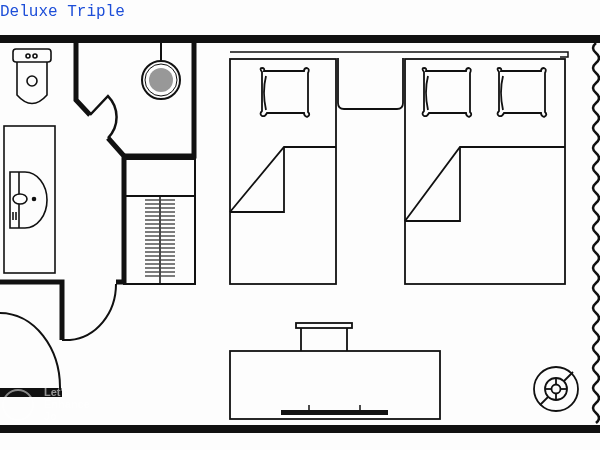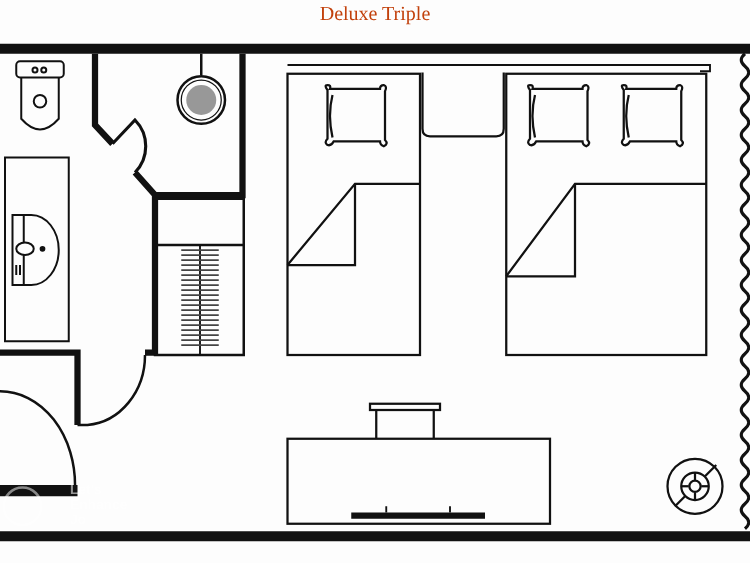--- a/index.html
+++ b/index.html
@@ -1,26 +1,26 @@
 <!DOCTYPE html>
 <html><head>
   <meta charset="utf-8">
   <style>
     html, body { margin: 0; padding: 0; background: #fdfdfd; }
     body { width: 600px; height: 450px; overflow: hidden; position: relative; font-family: "Liberation Sans", sans-serif; }
     .title {
-      position: absolute; left: 0; top: 3px; width: 600px; text-align: center;
-      font-size: 16px; color: #c2410c; font-family: Liberation Serif, serif;
+      position: absolute; left: 0; top: 3px; width: 600px; 
+      font-size: 16px; color: #1d4ed8; font-family: Liberation Mono, monospace;
     }
     svg.plan { position: absolute; left: 0; top: 0; }
     .watermark {
       position: absolute; left: 44px; top: 386px; font-size: 11px; line-height: 12px;
       color: rgba(255,255,255,0.55); font-weight: bold; font-family: "Liberation Sans", sans-serif;
     }
-    .watermark span { display: block; margin-left: 12px; }
+    .watermark span { display: block; }
   </style>
 </head>
 <body>
 
 <div class="title">Deluxe Triple</div>
 
 <svg class="plan" width="600" height="450" viewBox="0 0 600 450">
 
   <rect x="0" y="35" width="600" height="8" fill="#111"></rect>
   <rect x="0" y="425" width="600" height="8" fill="#111"></rect>

